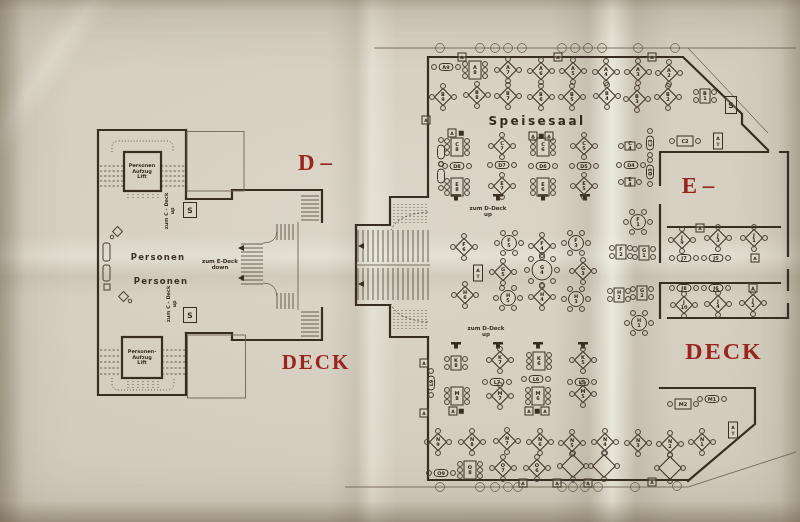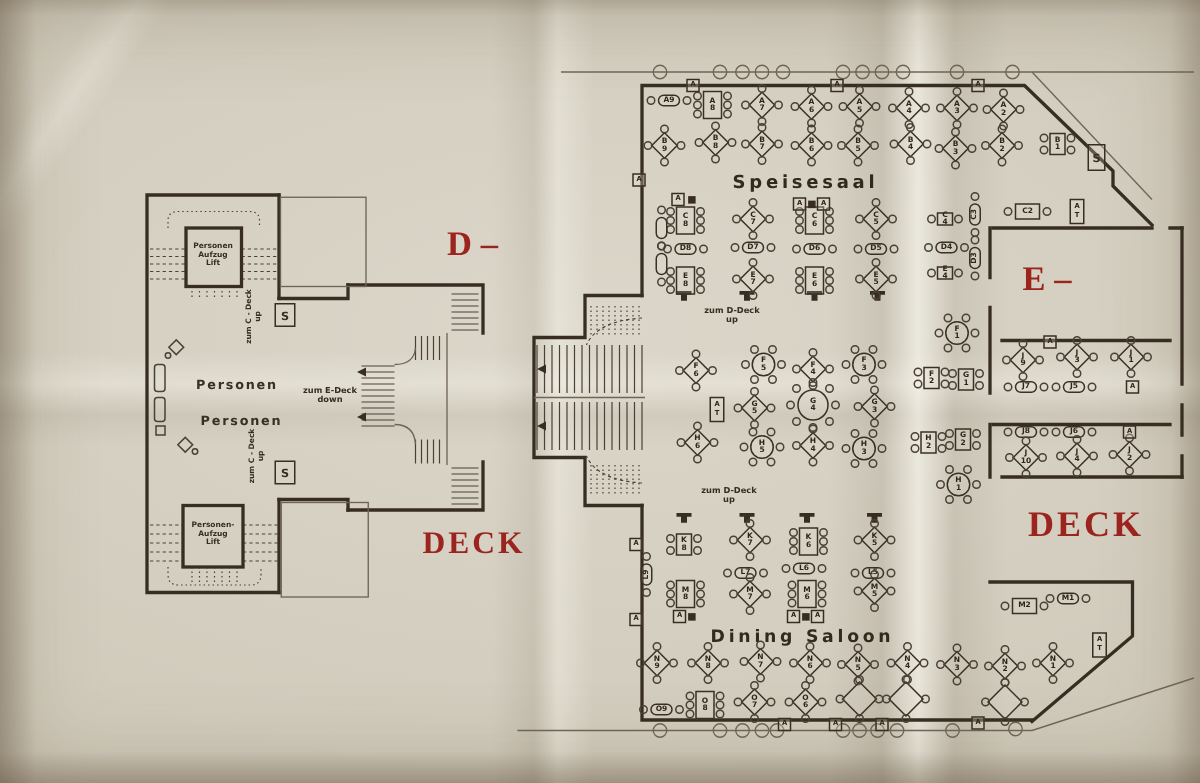--- a/index.html
+++ b/index.html
@@ -163,21 +163,20 @@
       <path d="M578,342 h10 v2.5 h-3 v4 h-4 v-4 h-3 z"></path>
     </g>
   </svg>
 
   <div class="lbl red" style="left:315px;top:163px;font-size:23px;">D –</div>
   <div class="lbl red" style="left:316px;top:362px;font-size:21px;letter-spacing:2px;">DECK</div>
   <div class="lbl red" style="left:698px;top:186px;font-size:23px;">E –</div>
   <div class="lbl red" style="left:724px;top:351px;font-size:24px;letter-spacing:2px;">DECK</div>
 
   <div class="lbl roomtitle" style="left:537px;top:121px;">Speisesaal</div>
-  <div class="lbl roomtitle" style="left:535px;top:424px;font-size:11.5px;">Dining  Saloon</div>
 
   <div class="lbl hand" style="left:158px;top:257px;font-size:8.5px;letter-spacing:1.2px;">Personen</div>
   <div class="lbl hand" style="left:161px;top:281px;font-size:8.5px;letter-spacing:1.2px;">Personen</div>
 
   <div class="lbl vert" style="left:142px;top:171px;font-size:5px;line-height:5.6px;font-weight:700;">
     <span>Personen</span>
     <span>Aufzug</span>
     <span>Lift</span>
   </div>
   <div class="lbl vert" style="left:142px;top:357px;font-size:5px;line-height:5.6px;font-weight:700;">

